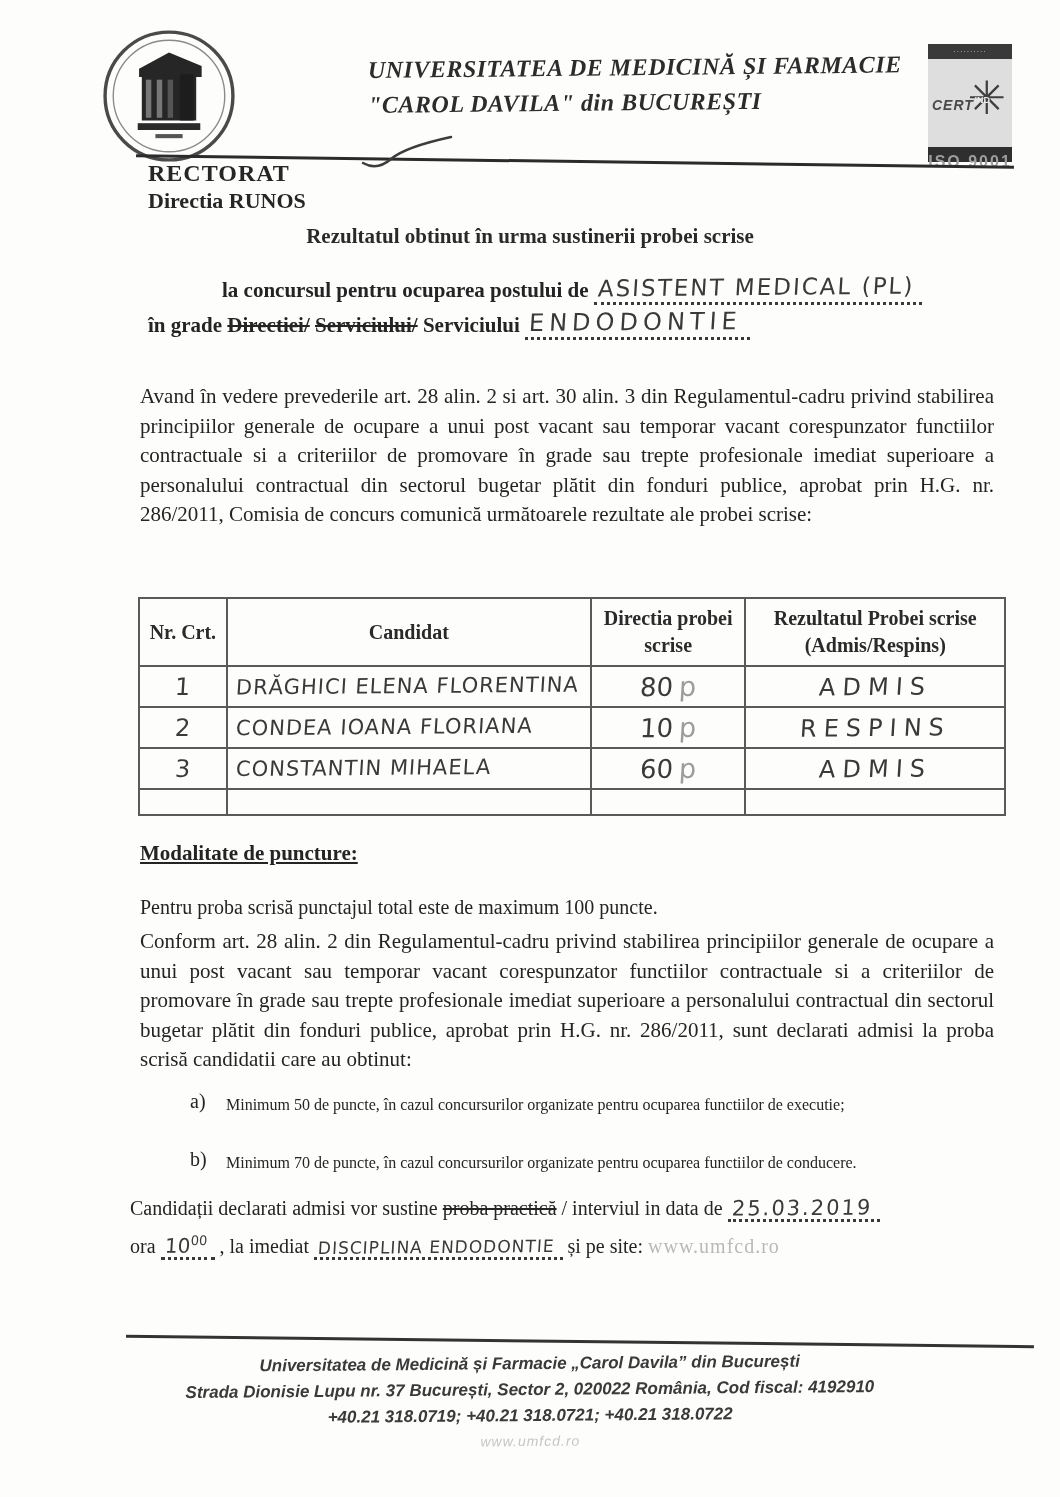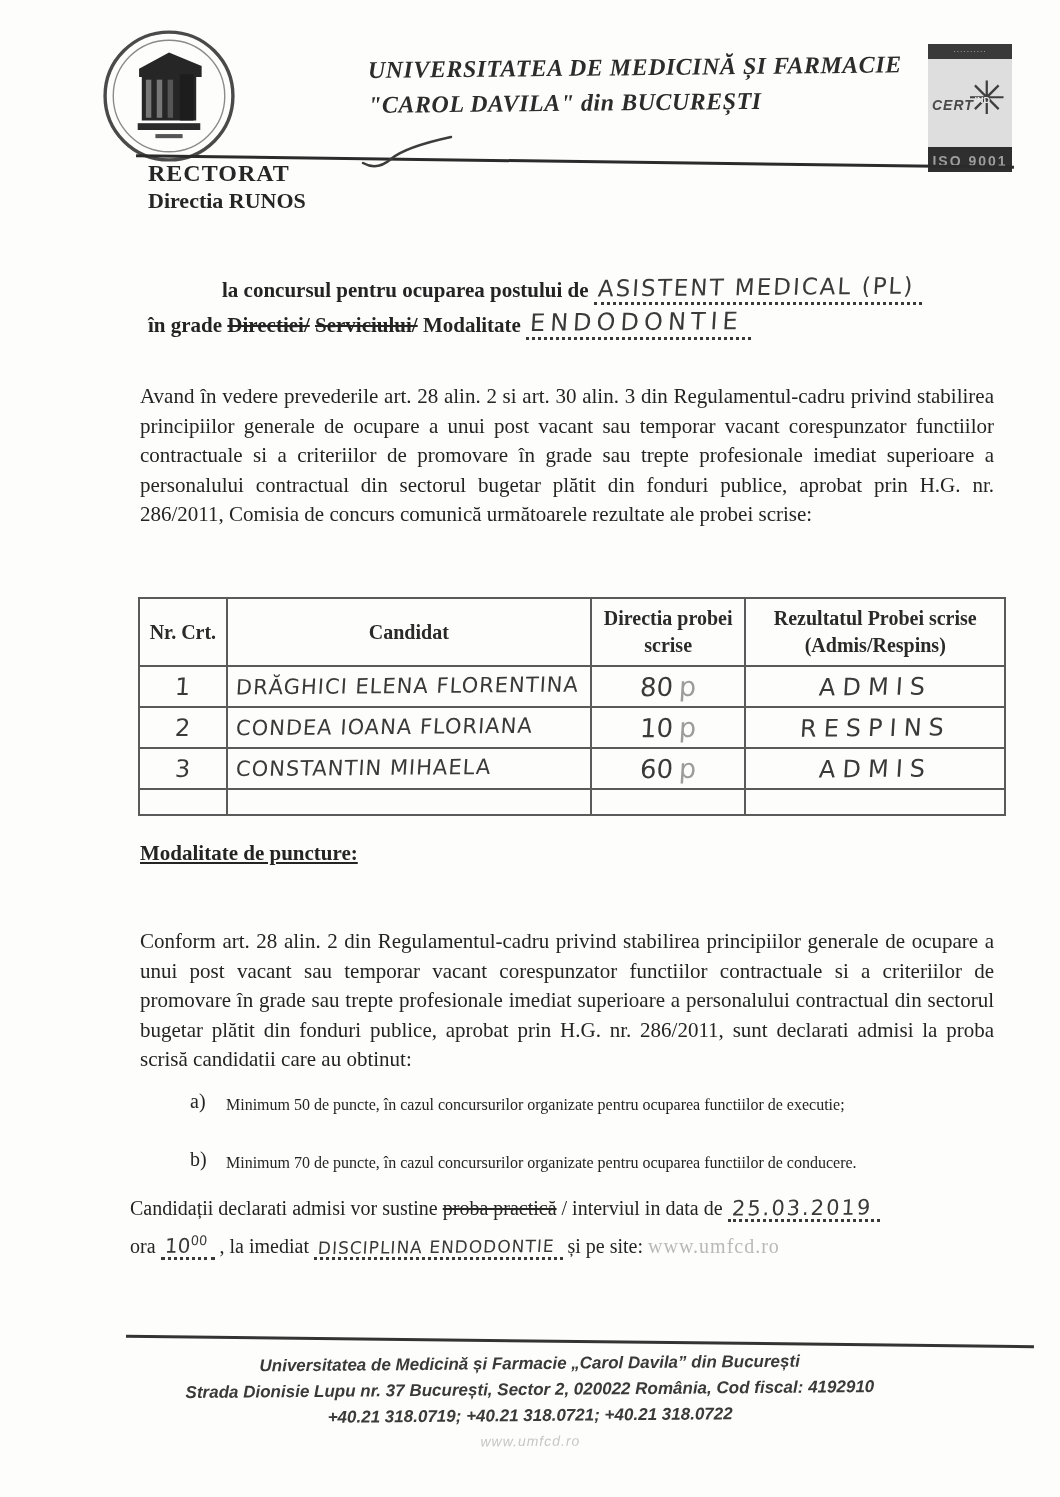--- a/index.html
+++ b/index.html
@@ -18,21 +18,21 @@
     transform:rotate(-0.6deg); }
   .iso-badge { position:absolute; left:928px; top:44px; width:84px; height:132px;
     font-family:"Liberation Sans", sans-serif; }
   .iso-top { height:15px; background:#3a3a3a; color:#bdbdbd; font-size:7px;
     text-align:center; line-height:15px; letter-spacing:1px; overflow:hidden;}
   .iso-mid { height:88px; background:#dedede; position:relative; }
   .iso-cert { position:absolute; left:4px; top:38px; font-size:14px; font-weight:bold;
     color:#4a4a4a; letter-spacing:1px; font-style:italic;}
   .iso-star { position:absolute; right:6px; top:12px; font-size:46px; color:#3f3f3f; }
   .iso-ind { position:absolute; right:22px; top:36px; font-size:9px; font-weight:bold; color:#e8e8e8;}
-  .iso-bottom { height:25px; background:#2f2f2f; color:#9e9e9e; font-size:14px;
+  .iso-bottom { height:15px; background:#2f2f2f; color:#9e9e9e; font-size:16px;
     font-weight:bold; text-align:center; line-height:29px; letter-spacing:2px; }
 
   .header-rule { position:absolute; left:136px; top:160px; width:878px; height:3px;
     background:#2b2b2b; transform:rotate(0.75deg); }
   .pen-check { position:absolute; left:355px; top:133px; }
 
   .dept { position:absolute; left:148px; font-weight:bold; color:#262626; }
   .dept1 { top:160px; font-size:24px; letter-spacing:1px; }
   .dept2 { top:188px; font-size:22px; }
 
@@ -132,31 +132,32 @@
   </div>
 
   <div class="header-rule"></div>
   <svg class="pen-check" width="130" height="40">
     <path d="M8 30 q 14 8 28 -4 t 60 -22" fill="none" stroke="#3c3c3c" stroke-width="2.5" stroke-linecap="round"></path>
   </svg>
 
   <div class="dept dept1">RECTORAT</div>
   <div class="dept dept2">Directia RUNOS</div>
 
+  <div class="doc-title">Rezultatul obtinut în urma sustinerii probei scrise</div>
 
   <div class="sub1">
     <span>la concursul pentru ocuparea postului de</span>
     <span class="dotline"><span class="hw hw-post">ASISTENT MEDICAL (PL)</span></span>
   </div>
 
   <div class="sub2">
     <span>în grade</span>
     <span class="struck">Directiei/</span>
     <span class="struck">Serviciului/</span>
-    <span>Modalitate</span>
+    <span>Serviciului</span>
     <span class="dotline"><span class="hw hw-disc">ENDODONTIE</span></span>
   </div>
 
   <div class="para p-intro">Avand în vedere prevederile art. 28 alin. 2 si art. 30 alin. 3 din Regulamentul-cadru privind stabilirea principiilor generale de ocupare a unui post vacant sau temporar vacant corespunzator functiilor contractuale si a criteriilor de promovare în grade sau trepte profesionale imediat superioare a personalului contractual din sectorul bugetar plătit din fonduri publice, aprobat prin H.G. nr. 286/2011, Comisia de concurs comunică următoarele rezultate ale probei scrise:</div>
 
   <table class="res-table">
     <colgroup>
         <col style="width:88px">
         <col style="width:365px">
         <col style="width:155px">
@@ -192,20 +193,21 @@
       <tr class="row-empty">
         <td class="td-nr"></td>
         <td class="td-name"></td>
         <td class="td-score"></td>
         <td class="td-res"></td>
       </tr>
     </tbody>
   </table>
 
   <div class="mod-heading">Modalitate de puncture:</div>
+  <div class="p-single" style="top:896px;">Pentru proba scrisă punctajul total este de maximum 100 puncte.</div>
   <div class="para p-conform">Conform art. 28 alin. 2 din Regulamentul-cadru privind stabilirea principiilor generale de ocupare a unui post vacant sau temporar vacant corespunzator functiilor contractuale si a criteriilor de promovare în grade sau trepte profesionale imediat superioare a personalului contractual din sectorul bugetar plătit din fonduri publice, aprobat prin H.G. nr. 286/2011, sunt declarati admisi la proba scrisă candidatii care au obtinut:</div>
 
   <div class="list-item li-a">
     <div class="li-marker">a)</div>
     <div class="li-text">Minimum 50 de puncte, în cazul concursurilor organizate pentru ocuparea functiilor de executie;</div>
   </div>
   <div class="list-item li-b">
     <div class="li-marker">b)</div>
     <div class="li-text">Minimum 70 de puncte, în cazul concursurilor organizate pentru ocuparea functiilor de conducere.</div>
   </div>

